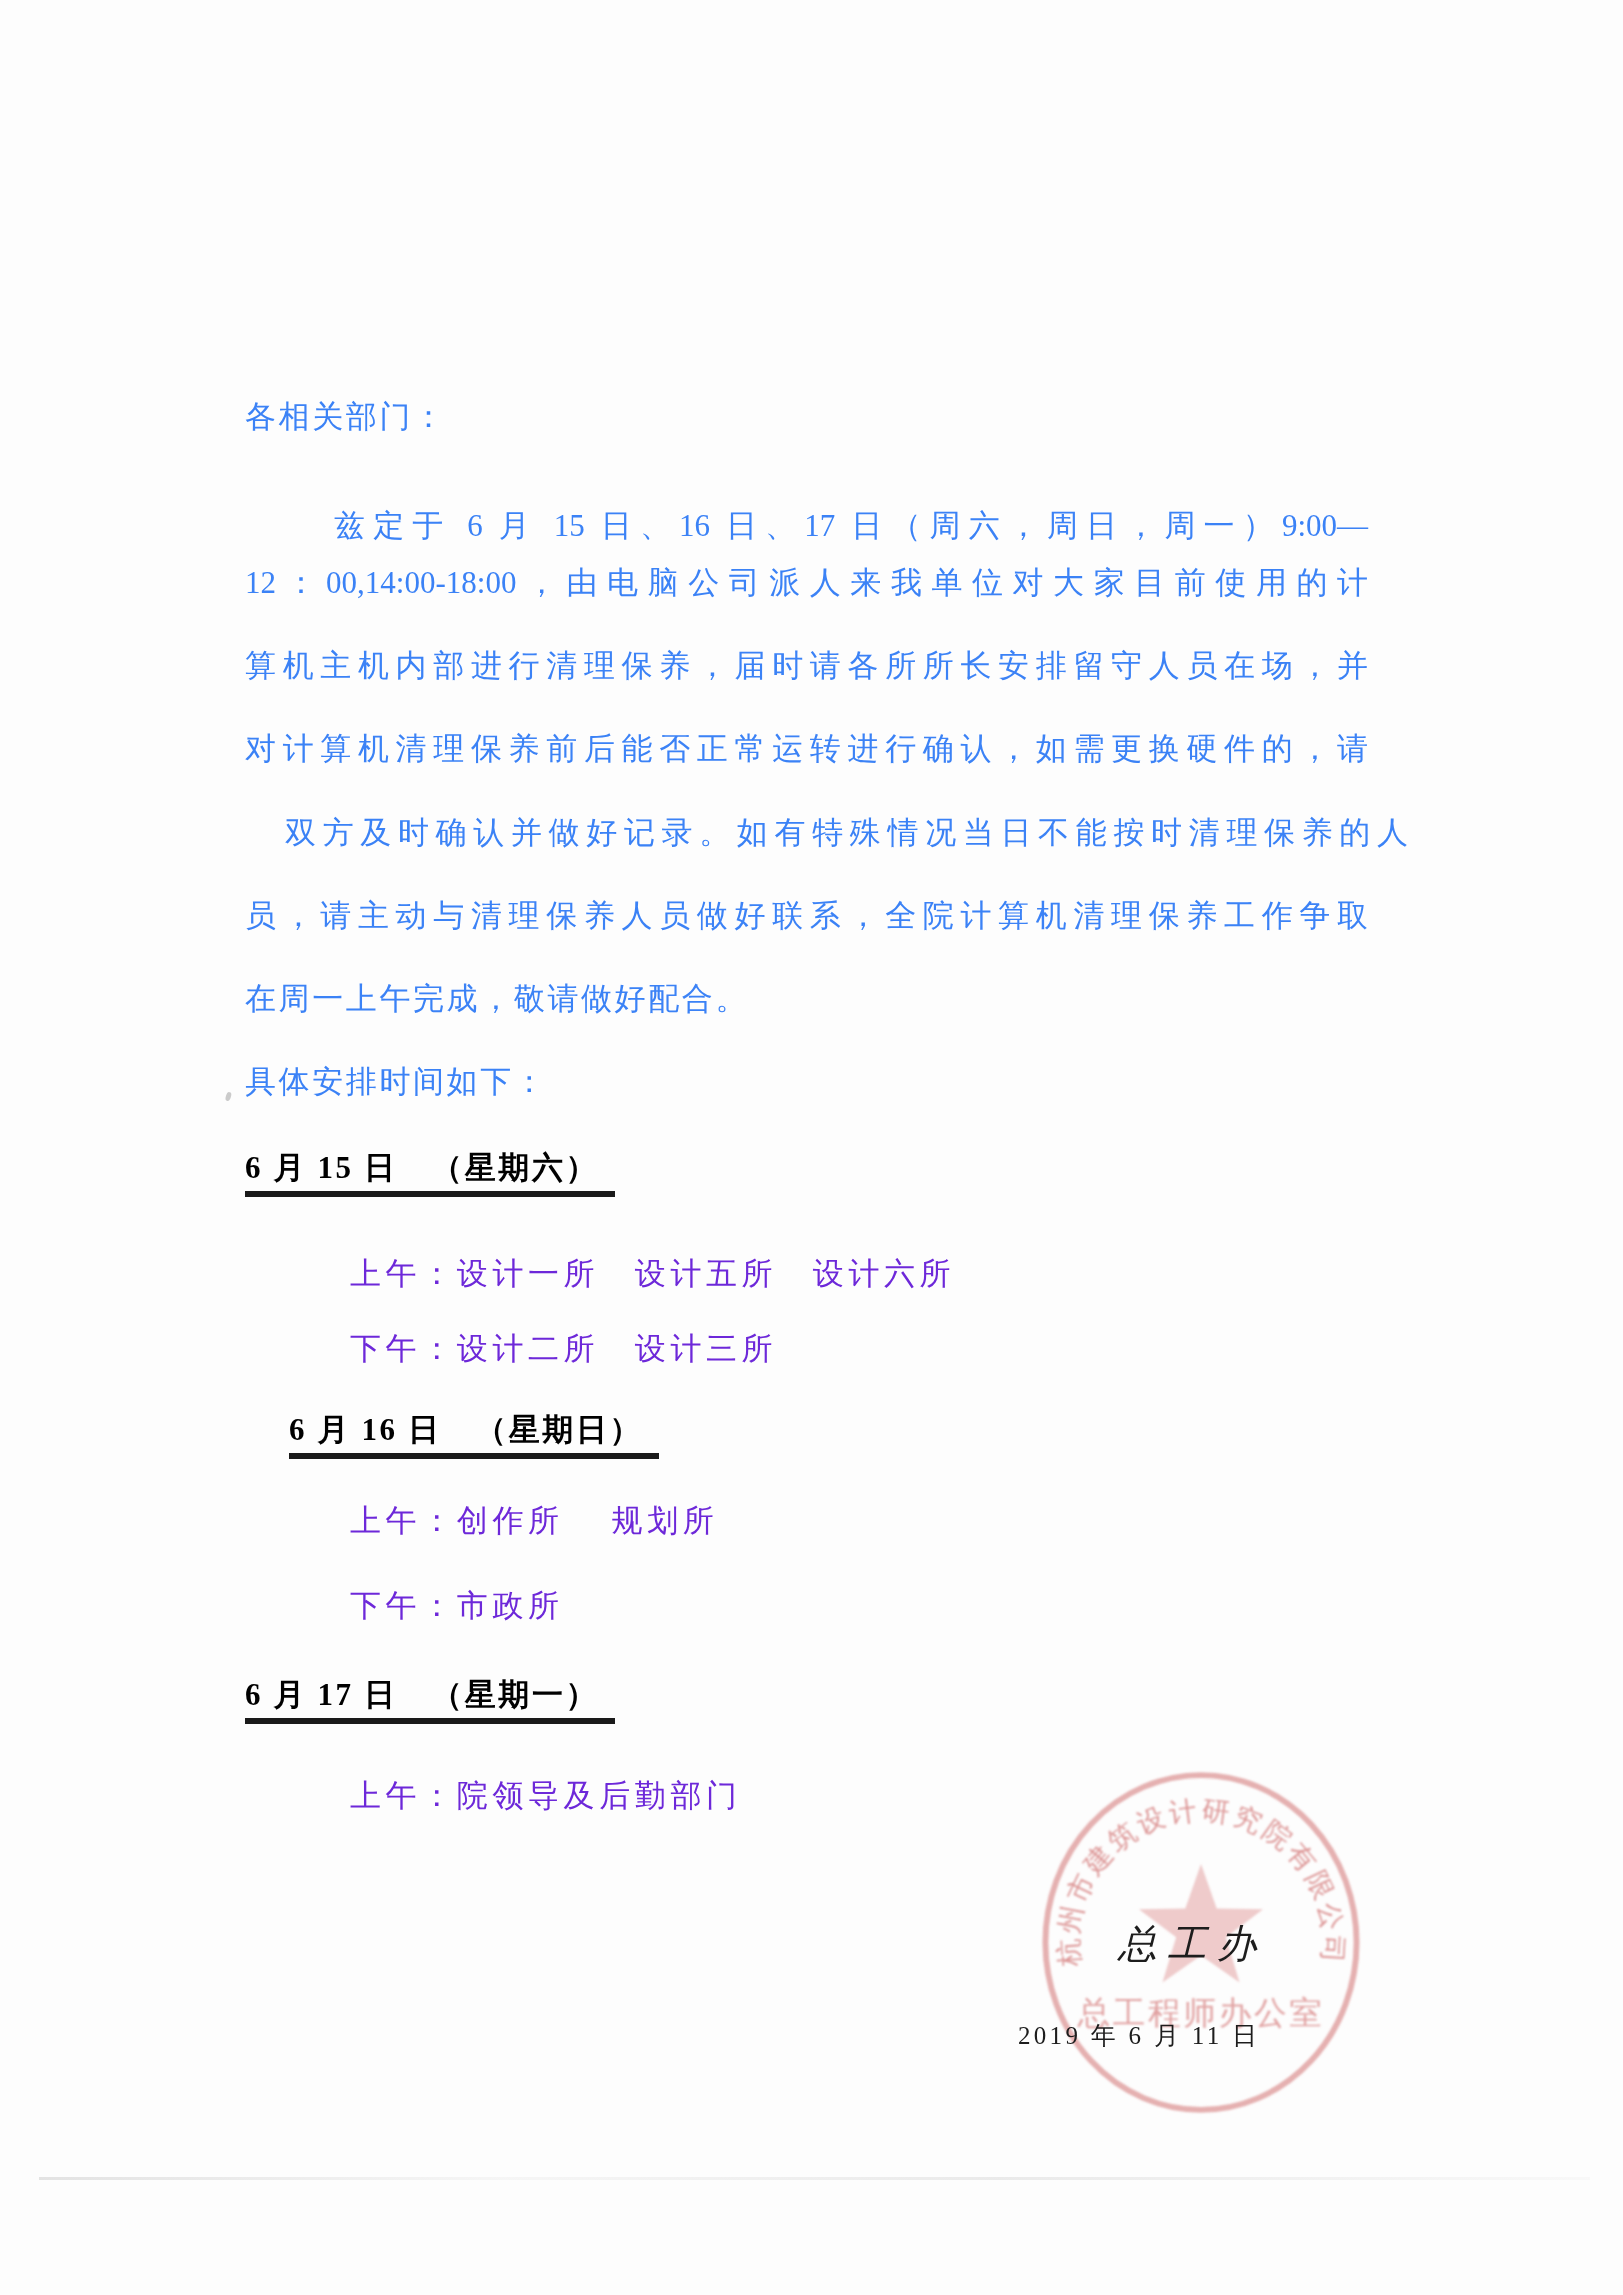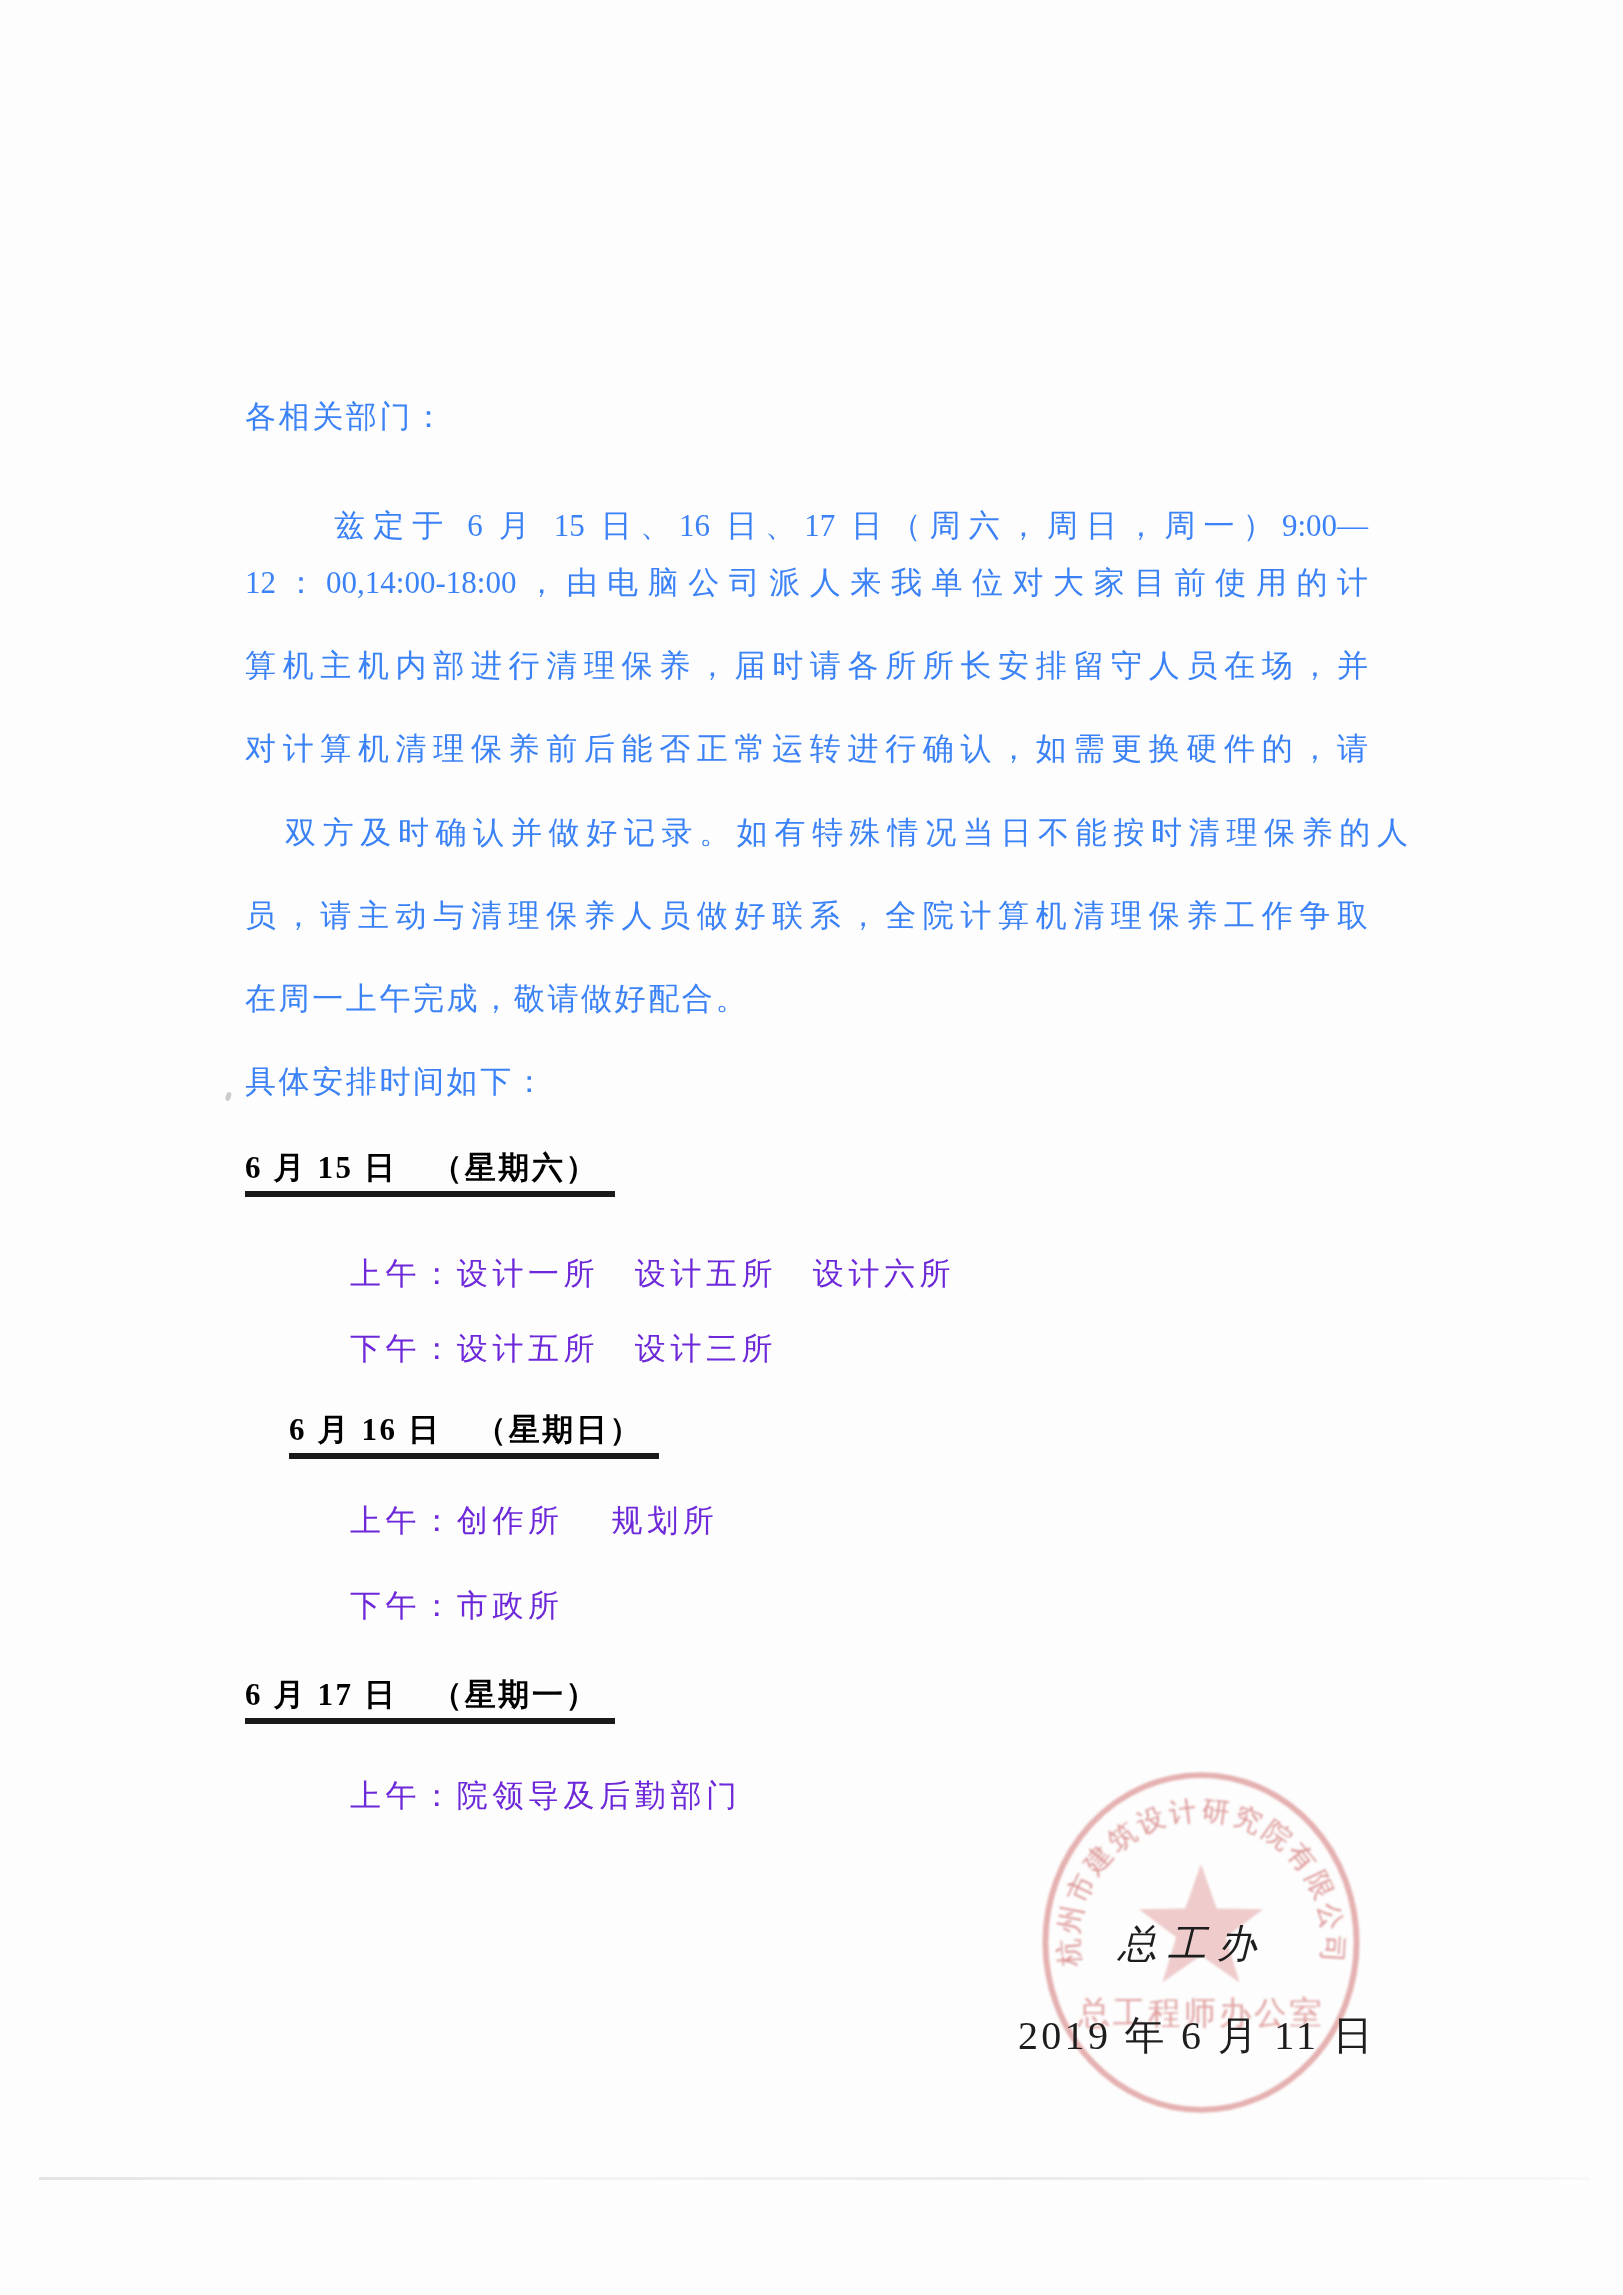--- a/index.html
+++ b/index.html
@@ -26,21 +26,21 @@
   .day-heading{
     left:245px;width:370px;height:42px;
     font-size:31px;line-height:38px;font-weight:700;letter-spacing:2.6px;
     color:#000000;border-bottom:6.5px solid #1a1a1a;white-space:nowrap;
   }
   .signature-department{
     left:1118px;top:1925px;font-size:39px;line-height:38px;
     letter-spacing:10.5px;color:#1d1d1d;z-index:3;font-style:italic;
   }
   .signature-date{
-    left:1018px;top:2017px;font-size:40px;line-height:38px;
+    left:1018px;top:2017px;font-size:25px;line-height:38px;
     letter-spacing:3.3px;color:#1d1d1d;z-index:3;white-space:nowrap;
   }
   .stamp{left:1031px;top:1766px;width:340px;height:353px;z-index:2;}
   .stamp text{font-family:"Liberation Serif", serif;}
   .scan-streak{
     left:39px;top:2177px;width:1551px;height:2.6px;z-index:1;
     background:linear-gradient(90deg,
       rgba(110,110,110,.18), rgba(150,150,150,.07) 30%,
       rgba(120,120,120,.14) 62%, rgba(160,160,160,.05));
   }
@@ -65,21 +65,21 @@
     <div class="abs body-line full" style="top:814px;margin-left:40px;">双方及时确认并做好记录。如有特殊情况当日不能按时清理保养的人</div>
     <div class="abs body-line full" style="top:897px;">员，请主动与清理保养人员做好联系，全院计算机清理保养工作争取</div>
     <div class="abs body-line plain" style="top:980px;">在周一上午完成，敬请做好配合。</div>
   </div>
 
   <div class="abs body-line plain" style="top:1063px;">具体安排时间如下：</div>
 
   <div>
     <div class="abs day-heading" style="top:1149px;">6 月 15 日　（星期六）</div>
     <div class="abs session-line" style="top:1255px;">上午：设计一所　设计五所　设计六所</div>
-    <div class="abs session-line" style="top:1330px;">下午：设计五所　设计三所</div>
+    <div class="abs session-line" style="top:1330px;">下午：设计二所　设计三所</div>
   </div>
 
   <div>
     <div class="abs day-heading" style="top:1411px;margin-left:44px;">6 月 16 日　（星期日）</div>
     <div class="abs session-line" style="top:1502px;">上午：创作所　 规划所</div>
     <div class="abs session-line" style="top:1587px;">下午：市政所</div>
   </div>
 
   <div>
     <div class="abs day-heading" style="top:1676px;">6 月 17 日　（星期一）</div>

